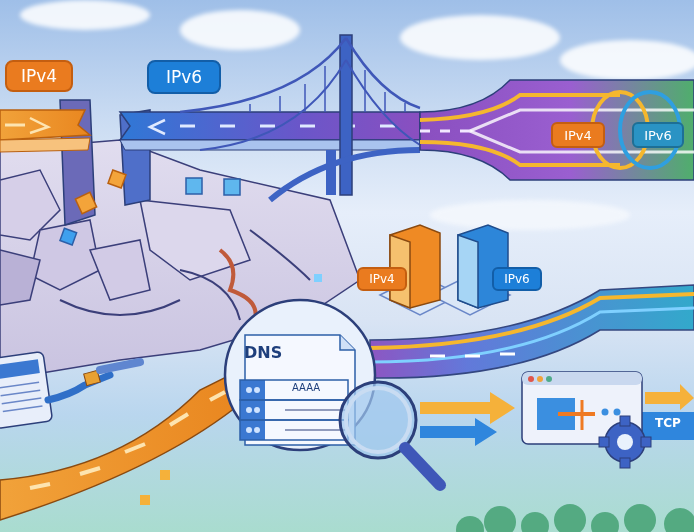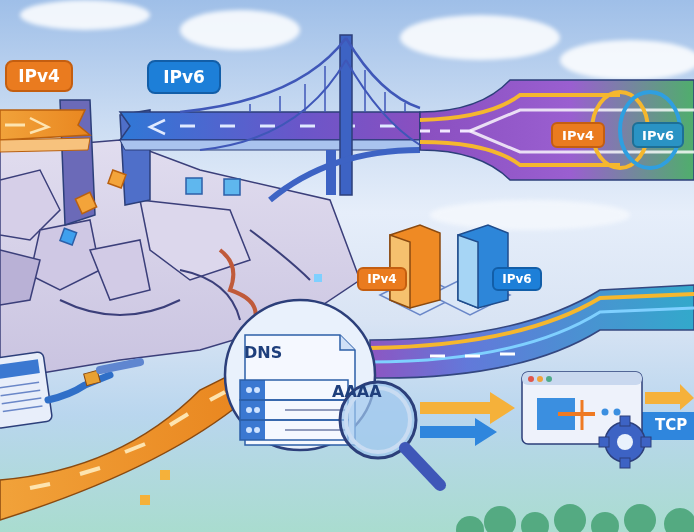--- a/index.html
+++ b/index.html
@@ -1,21 +1,21 @@
 <!DOCTYPE html>
 <html><head>
 <meta charset="utf-8">
 <style>
   html, body { margin: 0; padding: 0; }
   body { width: 694px; height: 532px; overflow: hidden; font-family: "DejaVu Sans", sans-serif; }
   #stage { position: relative; width: 694px; height: 532px; overflow: hidden;
     background: linear-gradient(180deg, #9fbfe8 0%, #c9dbf2 22%, #e6eefa 40%, #d9e4f4 60%, #b9d6ee 78%, #a9dccf 100%); }
   .abs { position: absolute; }
   .cloud { position: absolute; background: rgba(255,255,255,0.85); border-radius: 50%; filter: blur(2px); }
-  .label { position: absolute; color: #fff; font-weight: bold; border-radius: 8px; display: flex; align-items: center; justify-content: center; font-family: "DejaVu Sans", sans-serif; }
+  .label { position: absolute; color: #fff; font-weight: normal; border-radius: 8px; display: flex; align-items: center; justify-content: center; font-family: "DejaVu Sans", sans-serif; }
   .tag-orange { background: #ea7b1f; border: 2px solid #c45e10; }
   .tag-blue { background: #1d7fd8; border: 2px solid #125ea8; }
   .tag-teal { background: #2a93c4; border: 2px solid #1d6f96; }
   svg { position: absolute; left: 0; top: 0; }
 </style>
 </head>
 <body>
 
 <div id="stage">
 
@@ -245,16 +245,16 @@
     </g>
   </svg>
 
   <div class="label tag-orange" style="left:5px;top:60px;width:64px;height:28px;font-size:17px;">IPv4</div>
   <div class="label tag-blue" style="left:147px;top:60px;width:70px;height:30px;font-size:17px;">IPv6</div>
   <div class="label tag-orange" style="left:551px;top:122px;width:50px;height:22px;font-size:13px;border-radius:6px;">IPv4</div>
   <div class="label tag-teal" style="left:632px;top:122px;width:48px;height:22px;font-size:13px;border-radius:6px;">IPv6</div>
   <div class="label tag-orange" style="left:357px;top:267px;width:46px;height:20px;font-size:12px;border-radius:6px;">IPv4</div>
   <div class="label tag-blue" style="left:492px;top:267px;width:46px;height:20px;font-size:12px;border-radius:6px;">IPv6</div>
   <div class="abs" style="left:244px;top:343px;font-size:16px;font-weight:bold;color:#1f3f7c;">DNS</div>
-  <div class="abs" style="left:292px;top:382px;font-size:16px;font-weight:bold;color:#1f3f7c;margin-left:40px;">AAAA</div>
-  <div class="abs" style="left:655px;top:416px;font-size:15px;font-weight:bold;color:#ffffff;">TCP</div>
+  <div class="abs" style="left:292px;top:382px;font-size:10px;font-weight:normal;color:#1f3f7c;">AAAA</div>
+  <div class="abs" style="left:655px;top:416px;font-size:12px;font-weight:bold;color:#ffffff;">TCP</div>
 
 </div>
 
 </body></html>

